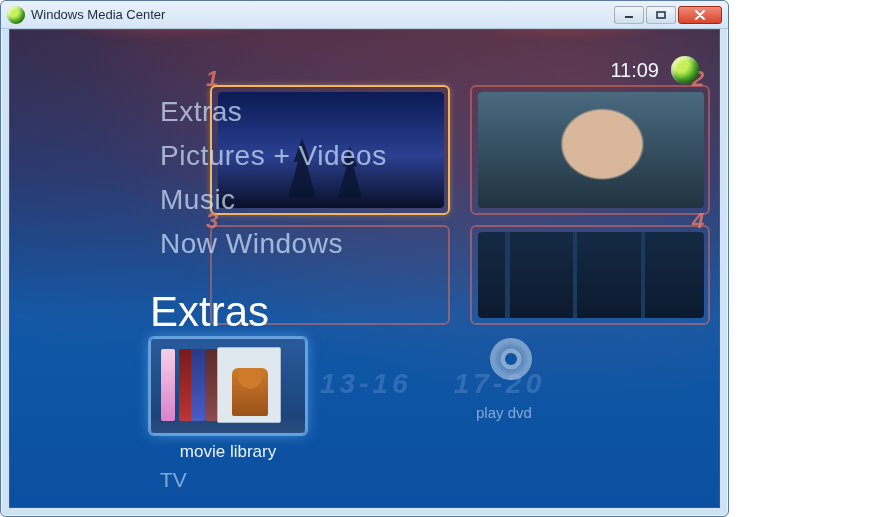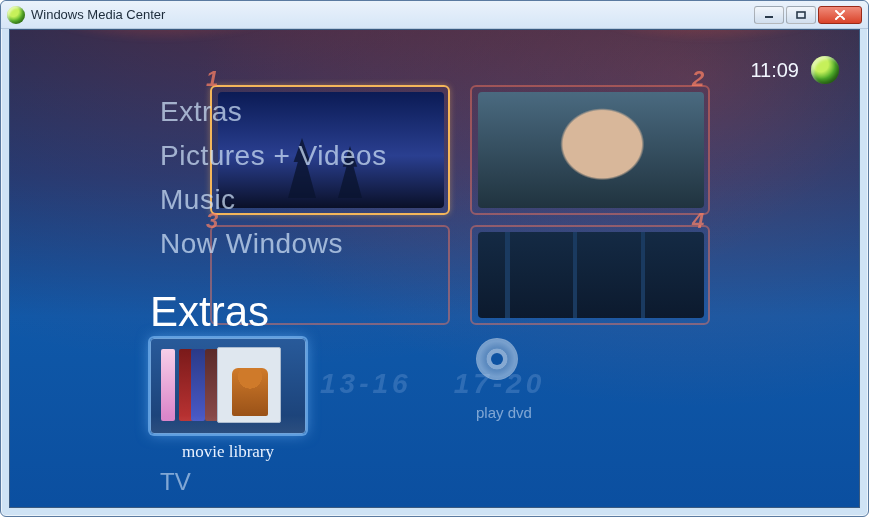--- a/index.html
+++ b/index.html
@@ -1,18 +1,18 @@
 <!DOCTYPE html>
 <html><head>
 <meta charset="utf-8">
 <style>
   * { margin: 0; padding: 0; box-sizing: border-box; }
   html, body { width: 869px; height: 517px; overflow: hidden; font-family: "Segoe UI", Arial, sans-serif; }
   .window {
-    width: 869px; height: 517px;
+    width: 729px; height: 517px;
     border: 1px solid #5a7aa0;
     border-radius: 6px;
     background: #cfe3f5;
     position: relative;
     box-shadow: inset 0 0 0 1px rgba(255,255,255,0.6);
   }
   .titlebar {
     height: 28px;
     display: flex;
     align-items: center;
@@ -85,21 +85,21 @@
   }
 
   .menu-col { position:absolute; left:150px; top:60px; color:#cfe2f8; font-weight:300; }
   .menu-item { font-size:28px; line-height:44px; letter-spacing:.5px; opacity:.72; cursor:default; }
 
   .section-title {
     position:absolute; left:140px; top:258px; color:#ffffff; font-size:42px; font-weight:300;
   }
 
   .tile-row { position:absolute; left:140px; top:308px; display:flex; align-items:flex-start; gap:170px; }
-  .tile { display:flex; flex-direction:column; align-items:center;font-family:Liberation Serif, serif; }
+  .tile { display:flex; flex-direction:column; align-items:center; }
   .tile-thumb {
     width:156px; height:96px; border-radius:4px;
     background: linear-gradient(180deg,#285a9a,#1a3f74);
     border:1px solid #6fa3da;
     box-shadow: 0 0 0 2px rgba(120,180,240,.7), 0 0 14px rgba(120,190,255,.6);
     position:relative; overflow:hidden;
   }
   .tile-thumb .spine { position:absolute; top:10px; bottom:12px; width:14px; border-radius:2px; }
   .s1{ left:10px; background:linear-gradient(#f6cfe8,#d982c8);} 
   .s2{ left:28px; width:8px; background:linear-gradient(#7a1a1a,#b33);} 
@@ -107,30 +107,30 @@
   .s4{ left:54px; width:8px; background:linear-gradient(#5a2a2a,#8a4a4a);} 
   .cover{ position:absolute; left:66px; top:8px; bottom:10px; width:64px; background:#dfe7ef;
     border:1px solid #aabace; border-radius:2px; }
   .cover::after{ content:""; position:absolute; left:14px; top:20px; width:36px; height:48px;
     background: radial-gradient(12px 12px at 50% 18%, #cf7a2a 0 99%, transparent),
                 linear-gradient(#cf7a2a,#9a5218); border-radius:6px 6px 2px 2px; }
   .tile-thumb::after{ content:""; position:absolute; left:0; right:0; bottom:0; height:18px;
     background:linear-gradient(transparent, rgba(255,255,255,.08)); }
   .tile-label { margin-top:8px; color:#eaf2ff; font-size:17px; font-weight:300; }
 
-  .disc-tile { display:flex; flex-direction:column; align-items:flex-start; opacity:.55; }
+  .disc-tile { display:flex; flex-direction:column; align-items:flex-end; opacity:.55; }
   .disc { width:42px; height:42px; border-radius:50%;
     background: radial-gradient(circle,#e6eef8 0 34%, transparent 36%),
                 radial-gradient(circle,#9ab6d6 0 40%, #cadcf0 60%, #9ab6d6 100%);
     box-shadow: inset 0 0 0 1px rgba(255,255,255,.4); }
   .disc::after{ content:""; display:block; width:12px; height:12px; margin:15px auto 0;
     border-radius:50%; background:#0b4fa0; }
   .disc-label { margin-top:24px; color:#dce9fb; font-size:15px; font-weight:300; }
 
-  .menu-below { position:absolute; left:150px; top:438px; color:#cfe2f8; font-size:24px; font-weight:300; opacity:.6; }
+  .menu-below { position:absolute; left:150px; top:438px; color:#cfe2f8; font-size:21px; font-weight:300; opacity:.6; }
 
   
   .glowbar { position:absolute; top:-30px; height:80px; width:380px; border-radius:0 0 120px 120px;
     background: radial-gradient(200px 60px at 50% 0, rgba(255,90,60,.45), transparent 70%); filter:blur(2px); }
   .glowbar.g1{ left:-40px; }
   .glowbar.g2{ right:-40px; }
 </style>
 </head>
 <body>
 

